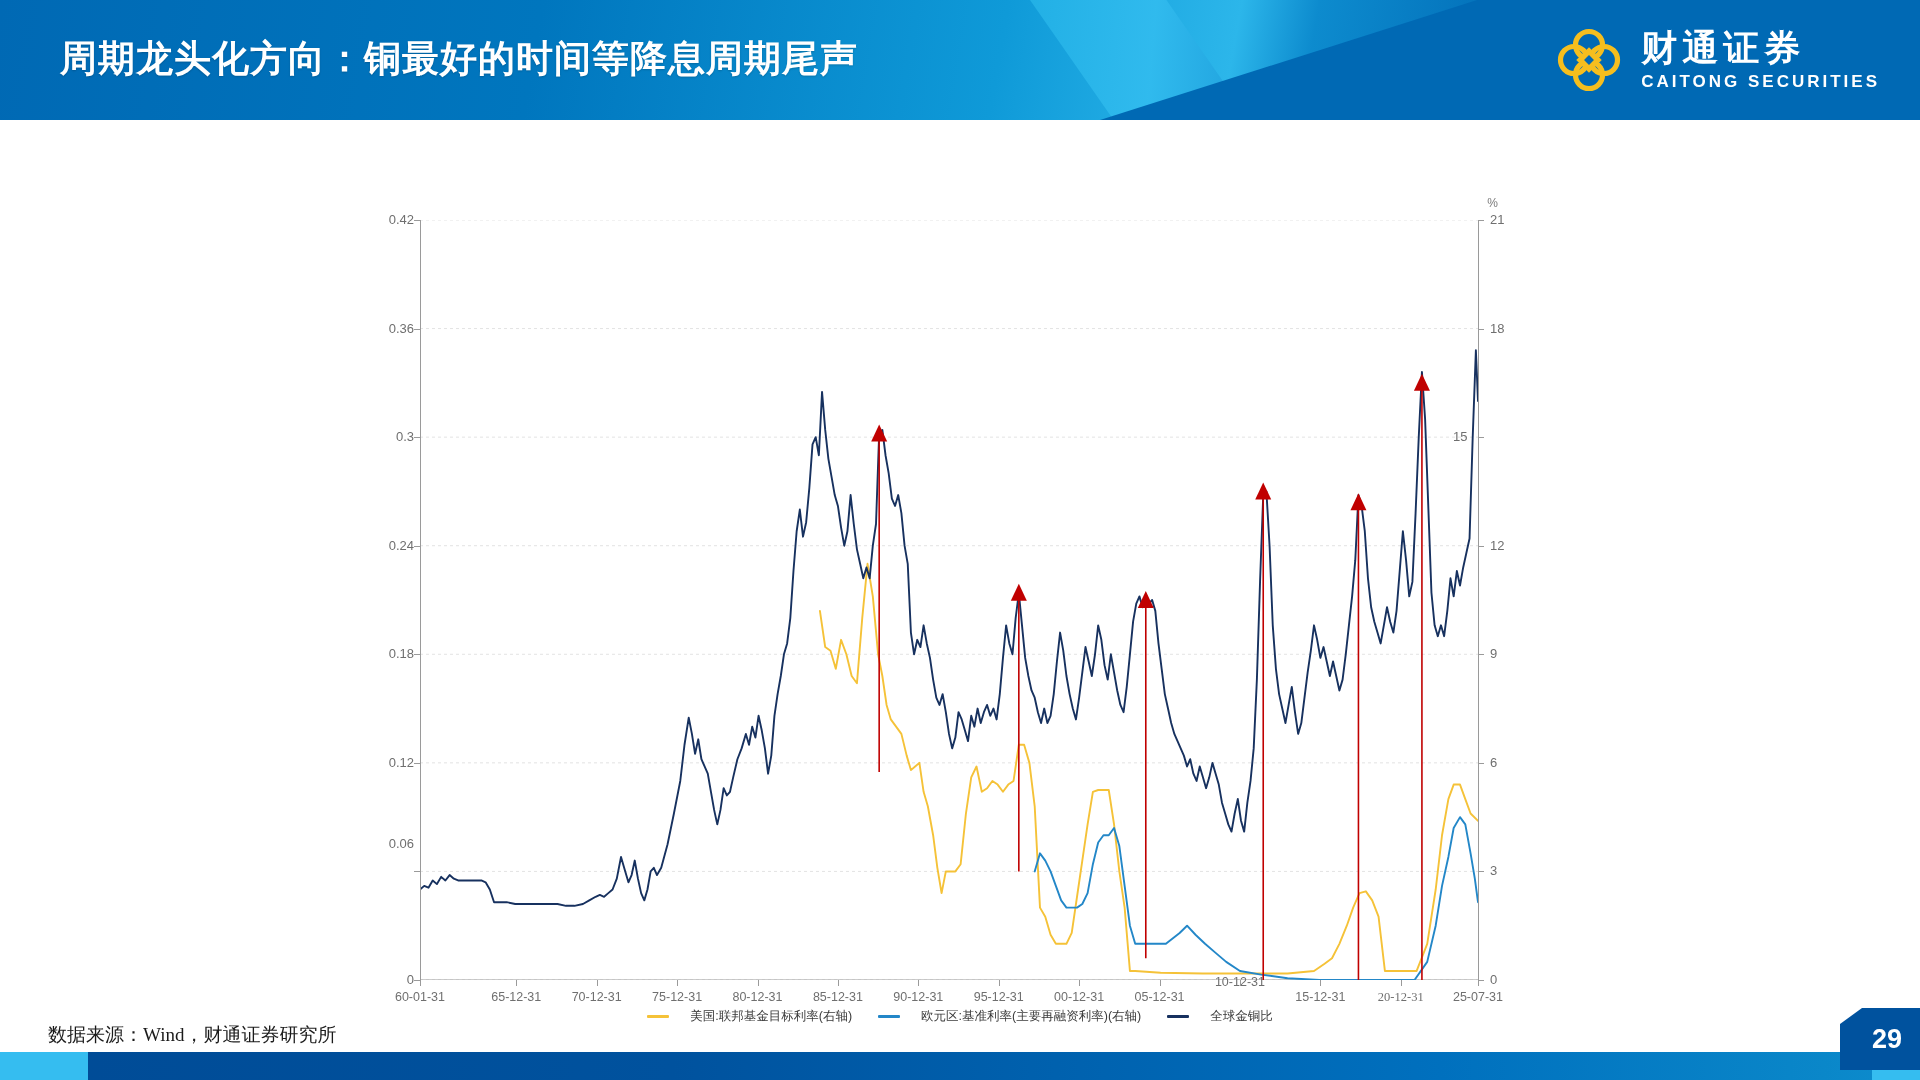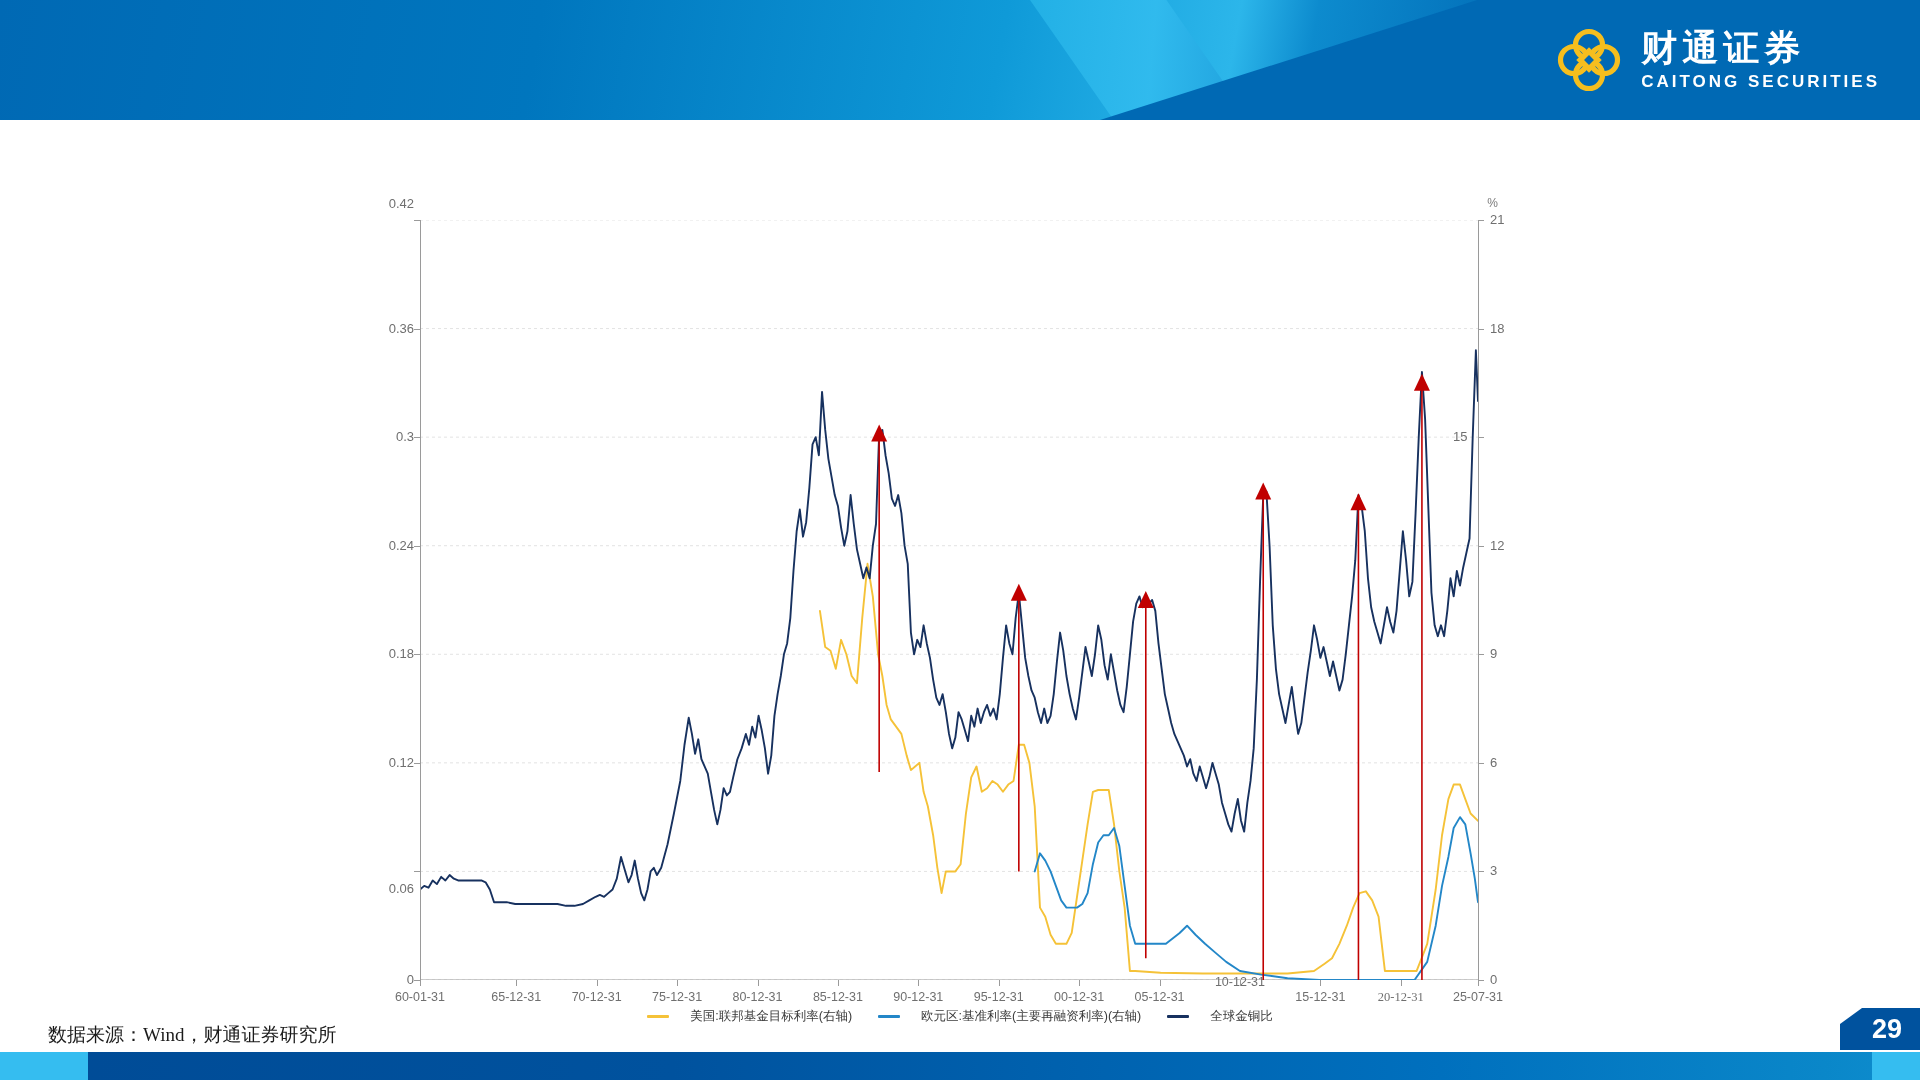--- a/index.html
+++ b/index.html
@@ -124,36 +124,37 @@
   .footer-sq-left {
     position: absolute; left: 0; top: 1052px;
     width: 88px; height: 28px; background: #35BDF0;
   }
   .footer-sq-right {
     position: absolute; left: 1872px; top: 1052px;
     width: 48px; height: 28px; background: #35BDF0;
   }
   .page-badge {
     position: absolute; left: 1840px; top: 1008px;
-    width: 80px; height: 42px;
+    width: 80px; height: 62px;
     background: #00529E;
     clip-path: polygon(22px 0, 100% 0, 100% 100%, 0 100%, 0 16px);
     color: #ffffff; font-size: 27px; font-weight: bold;
     display: flex; align-items: center; justify-content: center;
     padding-left: 14px;
   }
 </style>
 </head>
 <body>
 
 <div id="slide">
 
   <div class="header">
     <div class="header-wedge2"></div>
     <div class="header-wedge"></div>
+    <div class="header-title">周期龙头化方向：铜最好的时间等降息周期尾声</div>
 
     <div class="logo-wrap">
       <span class="logo-mark">
         <svg viewBox="0 0 72 72" width="72" height="72" aria-hidden="true">
           <g fill="none" stroke="#F5BE1E" stroke-width="5.2">
             <path d="M36 7 L50 21 A20 20 0 0 1 50 51 L36 65 L22 51 A20 20 0 0 1 22 21 Z" stroke-width="0" fill="none"></path>
             <circle cx="36" cy="21" r="13.5"></circle>
             <circle cx="36" cy="51" r="13.5"></circle>
             <circle cx="21" cy="36" r="13.5"></circle>
             <circle cx="51" cy="36" r="13.5"></circle>
@@ -196,33 +197,33 @@
           <polygon points="843.226,262.4285714285714 835.226,279.4285714285714 851.226,279.4285714285714" fill="#C00000"></polygon>
           <line x1="938.446" y1="760" x2="938.446" y2="288.2857142857142" stroke="#C00000" stroke-width="1.6"></line>
           <polygon points="938.446,273.2857142857142 930.446,290.2857142857142 946.446,290.2857142857142" fill="#C00000"></polygon>
           <line x1="1001.9259999999999" y1="760" x2="1001.9259999999999" y2="168.85714285714278" stroke="#C00000" stroke-width="1.6"></line>
           <polygon points="1001.9259999999999,153.85714285714278 993.9259999999999,170.85714285714278 1009.9259999999999,170.85714285714278" fill="#C00000"></polygon>
         </svg>
     </div>
     <div id="left-ticks">
         <div class="ylabel-left" style="left: -12px; top: 782px;">0</div>
         <div style="position: absolute; width: 6px; height: 1px; background: rgb(154, 154, 154); left: 34px; top: 790px;"></div>
-        <div class="ylabel-left" style="left: -12px; top: 691px;">0.06</div>
+        <div class="ylabel-left" style="left: -12px; top: 646px;">0.06</div>
         <div style="position: absolute; width: 6px; height: 1px; background: rgb(154, 154, 154); left: 34px; top: 681.429px;"></div>
         <div class="ylabel-left" style="left: -12px; top: 564.857px;">0.12</div>
         <div style="position: absolute; width: 6px; height: 1px; background: rgb(154, 154, 154); left: 34px; top: 572.857px;"></div>
         <div class="ylabel-left" style="left: -12px; top: 456.286px;">0.18</div>
         <div style="position: absolute; width: 6px; height: 1px; background: rgb(154, 154, 154); left: 34px; top: 464.286px;"></div>
         <div class="ylabel-left" style="left: -12px; top: 347.714px;">0.24</div>
         <div style="position: absolute; width: 6px; height: 1px; background: rgb(154, 154, 154); left: 34px; top: 355.714px;"></div>
         <div class="ylabel-left" style="left: -12px; top: 239.143px;">0.3</div>
         <div style="position: absolute; width: 6px; height: 1px; background: rgb(154, 154, 154); left: 34px; top: 247.143px;"></div>
         <div class="ylabel-left" style="left: -12px; top: 130.571px;">0.36</div>
         <div style="position: absolute; width: 6px; height: 1px; background: rgb(154, 154, 154); left: 34px; top: 138.571px;"></div>
-        <div class="ylabel-left" style="left: -12px; top: 6px;">0.42</div>
+        <div class="ylabel-left" style="left: -12px; top: 22px;">0.42</div>
         <div style="position: absolute; width: 6px; height: 1px; background: rgb(154, 154, 154); left: 34px; top: 30px;"></div>
         <div style="position: absolute; width: 1.4px; background: rgb(154, 154, 154); left: 40px; top: 30px; height: 760px;"></div>
       </div>
     <div id="right-ticks">
         <div class="ylabel-right" style="left: 1110px; top: 782px;">0</div>
         <div style="position: absolute; width: 6px; height: 1px; background: rgb(154, 154, 154); left: 1098px; top: 790px;"></div>
         <div class="ylabel-right" style="left: 1110px; top: 673.429px;">3</div>
         <div style="position: absolute; width: 6px; height: 1px; background: rgb(154, 154, 154); left: 1098px; top: 681.429px;"></div>
         <div class="ylabel-right" style="left: 1110px; top: 564.857px;">6</div>
         <div style="position: absolute; width: 6px; height: 1px; background: rgb(154, 154, 154); left: 1098px; top: 572.857px;"></div>

